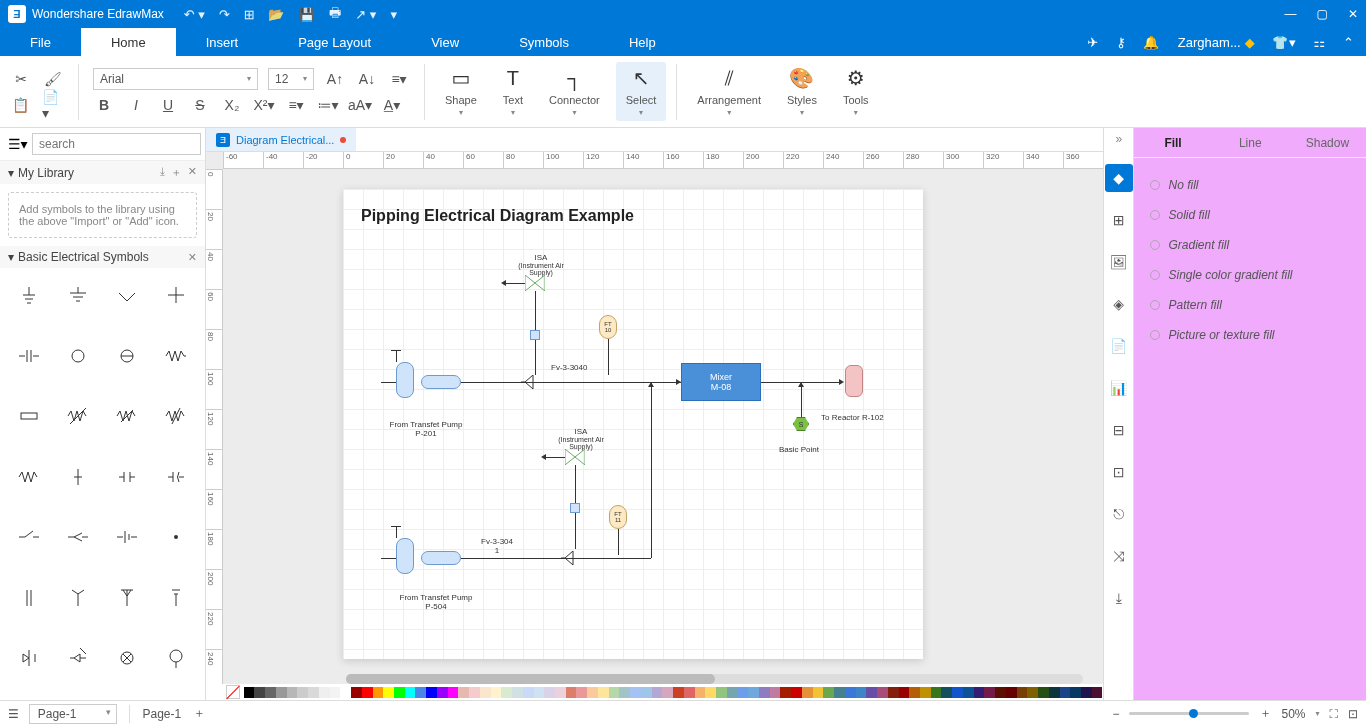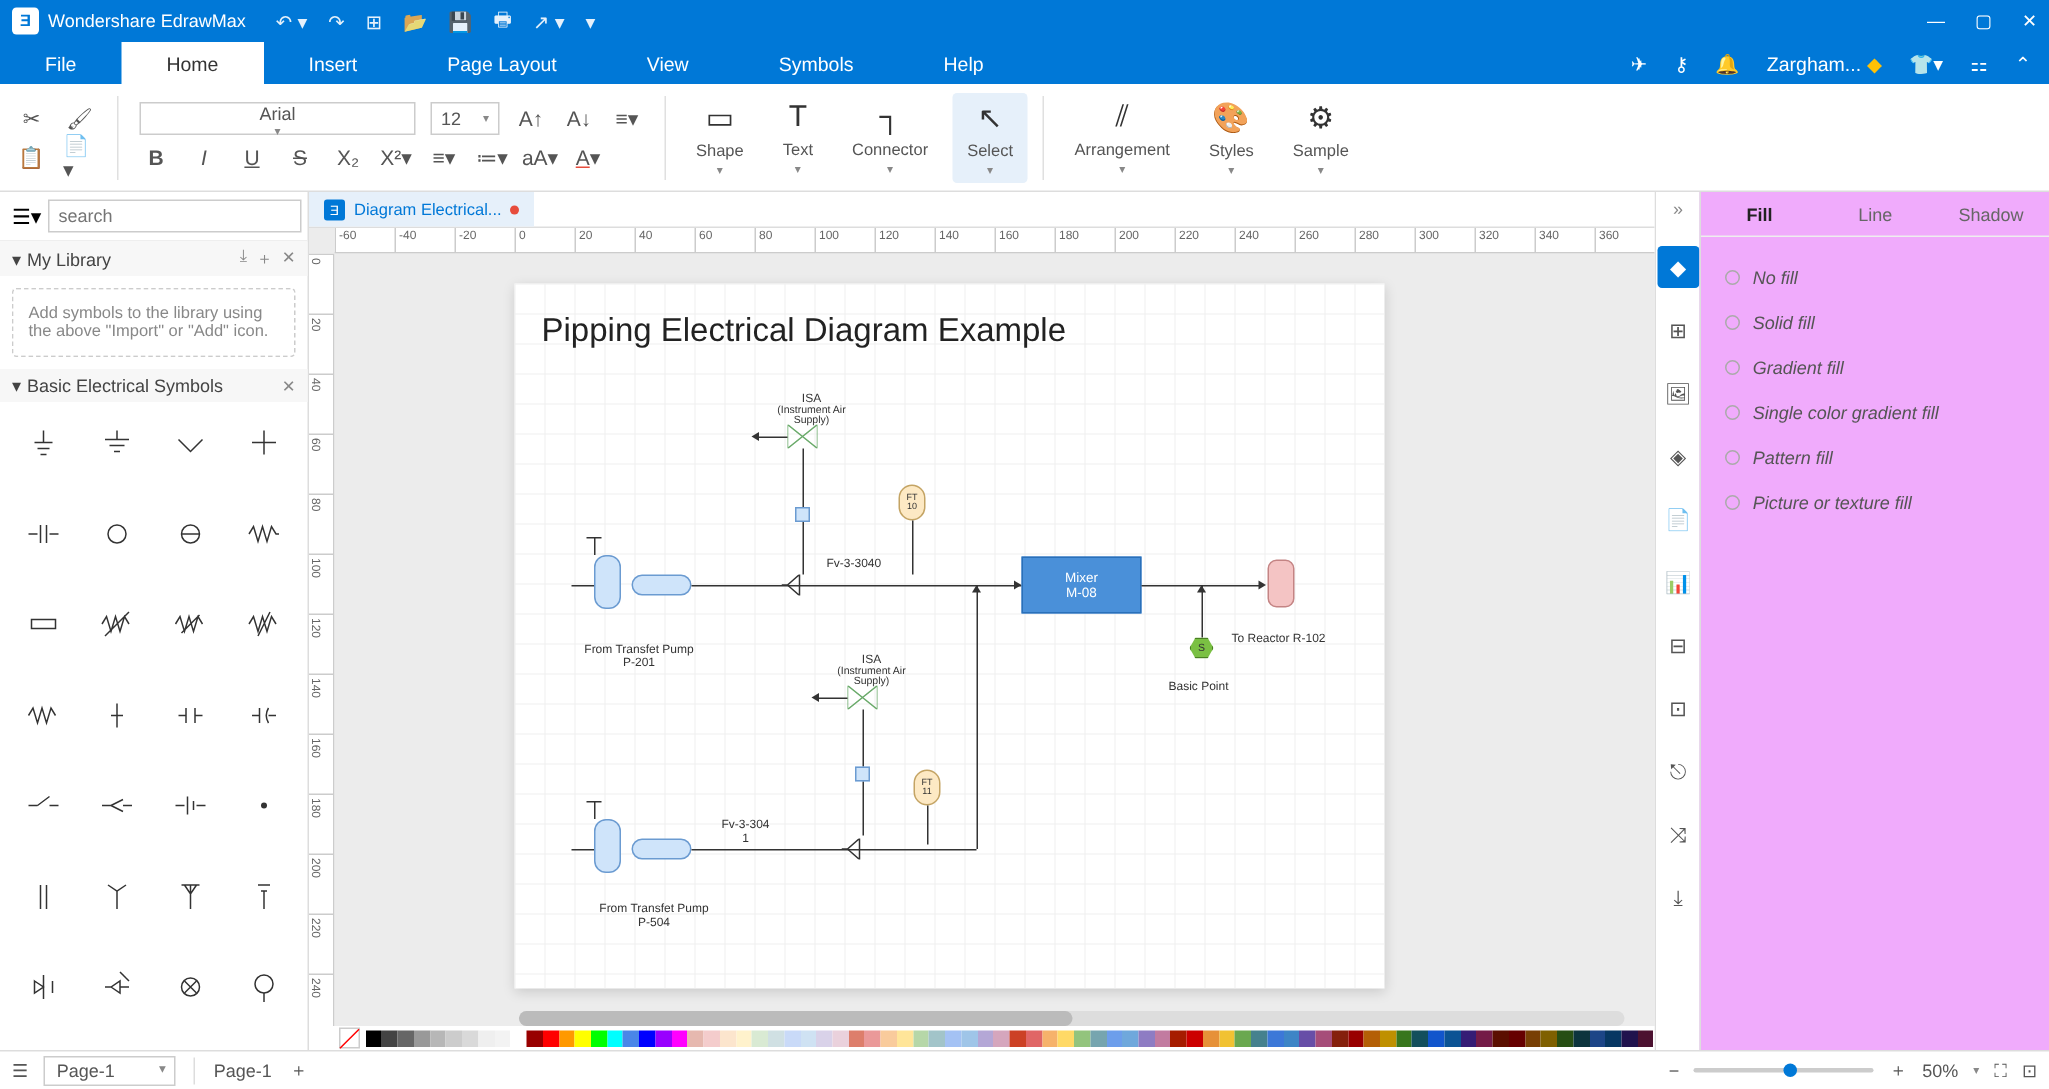--- a/index.html
+++ b/index.html
@@ -23,21 +23,21 @@
 .menubar .right-icons span { cursor: pointer; }
 .menubar .user { display: flex; align-items: center; gap: 4px; }
 .menubar .diamond { color: #ffc107; }
 
 
 .ribbon { height: 72px; background: #fff; border-bottom: 1px solid #ddd; display: flex; align-items: center; padding: 0 6px; gap: 6px; font-size: 11px; color: #555; }
 .ribbon .group { display: flex; flex-direction: column; gap: 4px; padding: 0 4px; }
 .ribbon .row { display: flex; gap: 10px; align-items: center; }
 .ribbon .icon-btn { width: 22px; height: 22px; display: flex; align-items: center; justify-content: center; cursor: pointer; font-size: 14px; color: #555; }
 .ribbon .sep { width: 1px; height: 56px; background: #e0e0e0; margin: 0 4px; }
-.ribbon .font-name { width: 184px; height: 22px; border: 1px solid #ccc; padding: 0 6px; font-size: 12px; background: #fff; display: flex; align-items: center; justify-content: space-between; flex-direction: column; }
+.ribbon .font-name { width: 165px; height: 22px; border: 1px solid #ccc; padding: 0 6px; font-size: 12px; background: #fff; display: flex; align-items: center; justify-content: space-between; }
 .ribbon .font-size { width: 46px; height: 22px; border: 1px solid #ccc; padding: 2px 6px; font-size: 12px; background: #fff; display: flex; align-items: center; justify-content: space-between; }
 .ribbon .big-tool { display: flex; flex-direction: column; align-items: center; gap: 4px; padding: 4px 10px; cursor: pointer; border-radius: 3px; }
 .ribbon .big-tool.active { background: #e6f0fa; }
 .ribbon .big-tool .big-icon { font-size: 20px; color: #333; }
 .ribbon .big-tool .label { font-size: 11px; }
 .ribbon .big-tool .caret { font-size: 8px; color: #888; margin-top: -2px; }
 
 
 .main { display: flex; height: calc(726px - 28px - 28px - 72px - 26px); }
 
@@ -64,21 +64,21 @@
 .tab-bar .tab .ticon { width:14px; height:14px; background:#0078d7; color:#fff; border-radius:2px; display:flex; align-items:center; justify-content:center; font-size:9px;}
 .ruler-top { height: 17px; background: #fff; border-bottom: 1px solid #ccc; margin-left: 17px; display:flex; font-size:8px; color:#666; overflow:hidden;}
 .ruler-top div { width:40px; border-left:1px solid #ccc; padding-left:2px; flex-shrink:0;}
 .canvas-body { flex: 1; display: flex; overflow: hidden; position: relative; }
 .ruler-left { width: 17px; background: #fff; border-right: 1px solid #ccc; display:flex; flex-direction:column; font-size:8px; color:#666;}
 .ruler-left div { height:40px; border-top:1px solid #ccc; writing-mode: vertical-lr; padding-top:2px;}
 .canvas-scroll { flex: 1; overflow: auto; background: #ececec; position: relative; }
 .page { position: absolute; left: 120px; top: 20px; width: 580px; height: 470px; background: #fff; box-shadow: 0 2px 8px rgba(0,0,0,0.15); 
   background-image: linear-gradient(#eee 1px, transparent 1px), linear-gradient(90deg, #eee 1px, transparent 1px);
   background-size: 20px 20px; padding: 18px; }
-.page-title { font-size: 22px; font-weight: normal; color: #222; margin-bottom: 10px; }
+.page-title { font-size: 16px; font-weight: bold; color: #222; margin-bottom: 10px; }
 .diagram { position: relative; width: 100%; height: 420px; font-size: 8px; color: #333; }
 .diagram .lbl { position: absolute; text-align: center; }
 .mixer-box { position: absolute; background: #4a90d9; color: #fff; display: flex; flex-direction: column; align-items: center; justify-content: center; font-size: 9px; border:1px solid #2a70b9;}
 .tank { position:absolute; width:18px; height:36px; background:#cfe4fa; border:1px solid #6b9bd1; border-radius:8px;}
 .pump { position:absolute; width:40px; height:14px; background:#cfe4fa; border:1px solid #6b9bd1; border-radius:7px;}
 .valve { position:absolute; }
 .square { position:absolute; width:10px; height:10px; background:#cfe4fa; border:1px solid #6b9bd1;}
 .hex { position:absolute; width:16px; height:14px; background:#7ac043; border:1px solid #4a8023; clip-path: polygon(25% 0%, 75% 0%, 100% 50%, 75% 100%, 25% 100%, 0% 50%); display:flex; align-items:center; justify-content:center; font-size:7px;}
 .reactor { position:absolute; width:18px; height:32px; background:#f4c4c4; border:1px solid #c48484; border-radius:6px;}
 .ft-tag { position:absolute; width:18px; height:24px; background:#fde9c4; border:1px solid #c4a464; border-radius:9px 9px 9px 9px; display:flex; flex-direction:column; align-items:center; justify-content:center; font-size:6px; line-height:1;}
@@ -241,21 +241,21 @@
       <span class="label">Arrangement</span>
       <span class="caret">▾</span>
     </div>
   <div class="big-tool">
       <span class="big-icon">🎨</span>
       <span class="label">Styles</span>
       <span class="caret">▾</span>
     </div>
   <div class="big-tool">
       <span class="big-icon">⚙</span>
-      <span class="label">Sample</span>
+      <span class="label">Tools</span>
       <span class="caret">▾</span>
     </div>
 </div>
 
 <div class="main">
   <div class="left-panel">
     <div class="lp-search">
       <span class="sicon">☰▾</span>
       <input placeholder="search" style="">
       <span class="mag">🔍</span>

